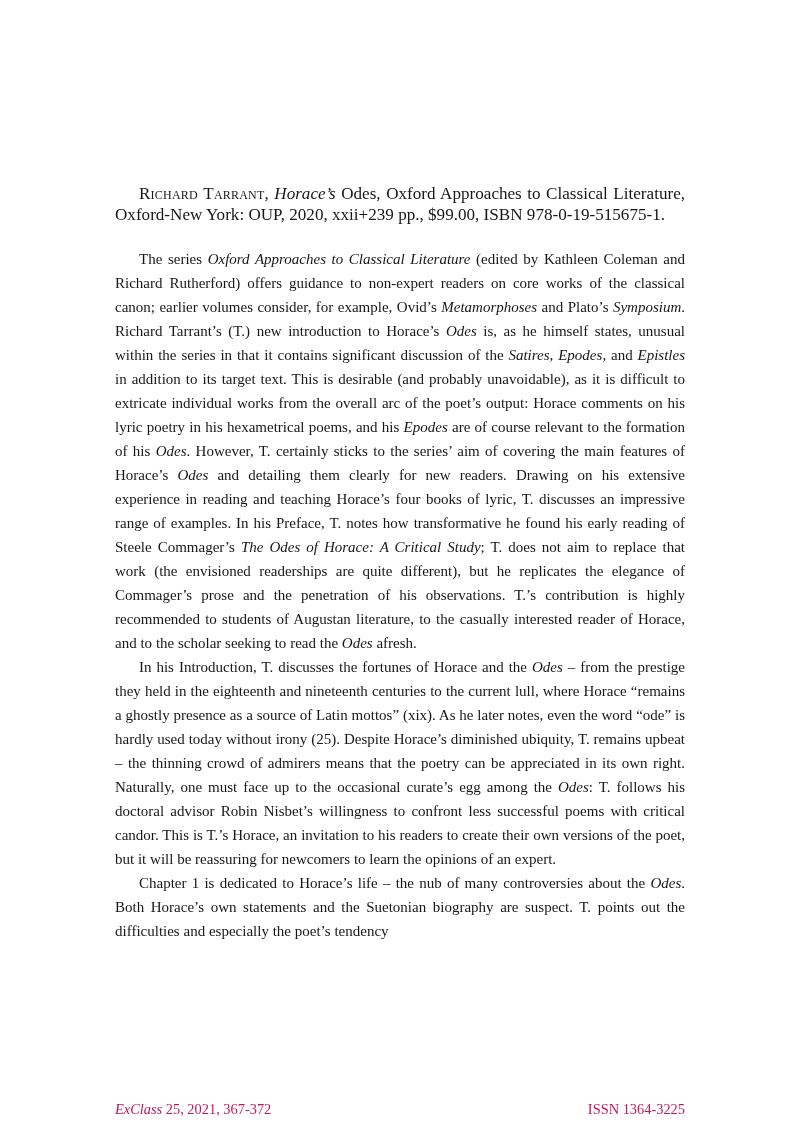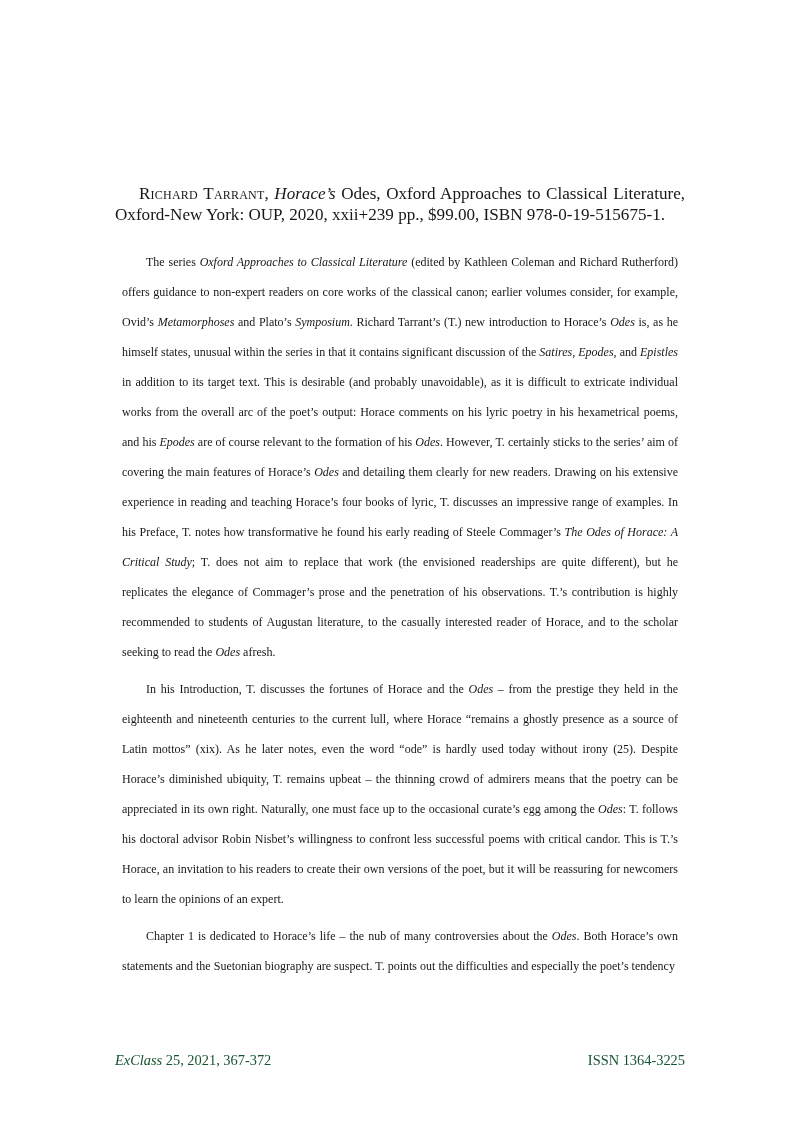--- a/index.html
+++ b/index.html
@@ -42,47 +42,47 @@
     text-indent: 24px;
     hyphens: none;
   }
   .citation .smallcaps {
     font-variant: small-caps;
     letter-spacing: 0.012em;
   }
 
   
   .body-par {
-    font-size: 12px;
-    line-height: 30px;
+    font-size: 15px;
+    line-height: 24px;
     text-align: justify;
     text-justify: inter-word;
-    margin: 7px;
+    margin: 0;
     text-indent: 24px;
     hyphens: none;
     word-spacing: 0.002em;
   }
   .body-par.first-par {
     margin-top: 0;
   }
 
   i, .ital { font-style: italic; }
 
   
   .footer {
     position: absolute;
     left: 115px;
-    top: 1052px;
+    top: 1101px;
     width: 570px;
     display: flex;
     justify-content: space-between;
     align-items: baseline;
     font-size: 14.4px;
     line-height: 17px;
-    color: #14532d;
+    color: #be185d;
   }
   .footer-left, .footer-right {
     white-space: nowrap;
   }
   .footer-left .journal {
     font-style: italic;
   }
 </style>
 </head>
 <body>

